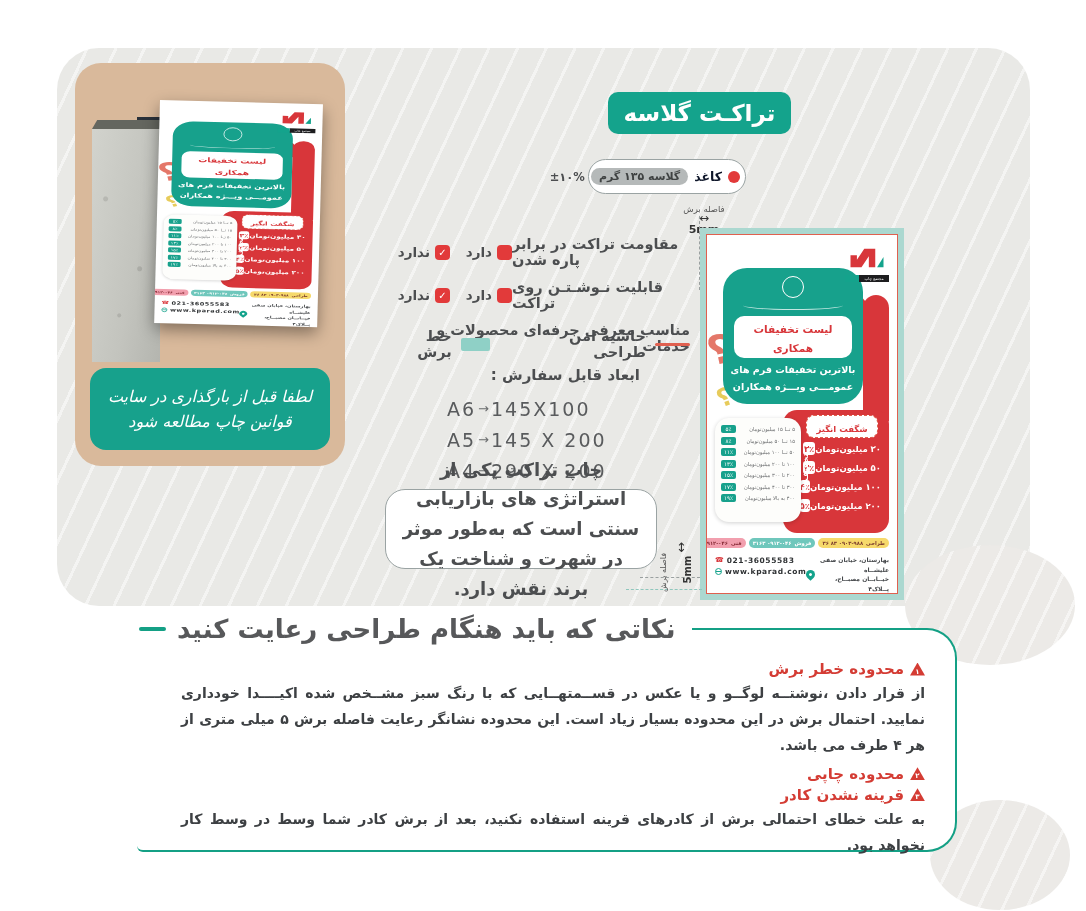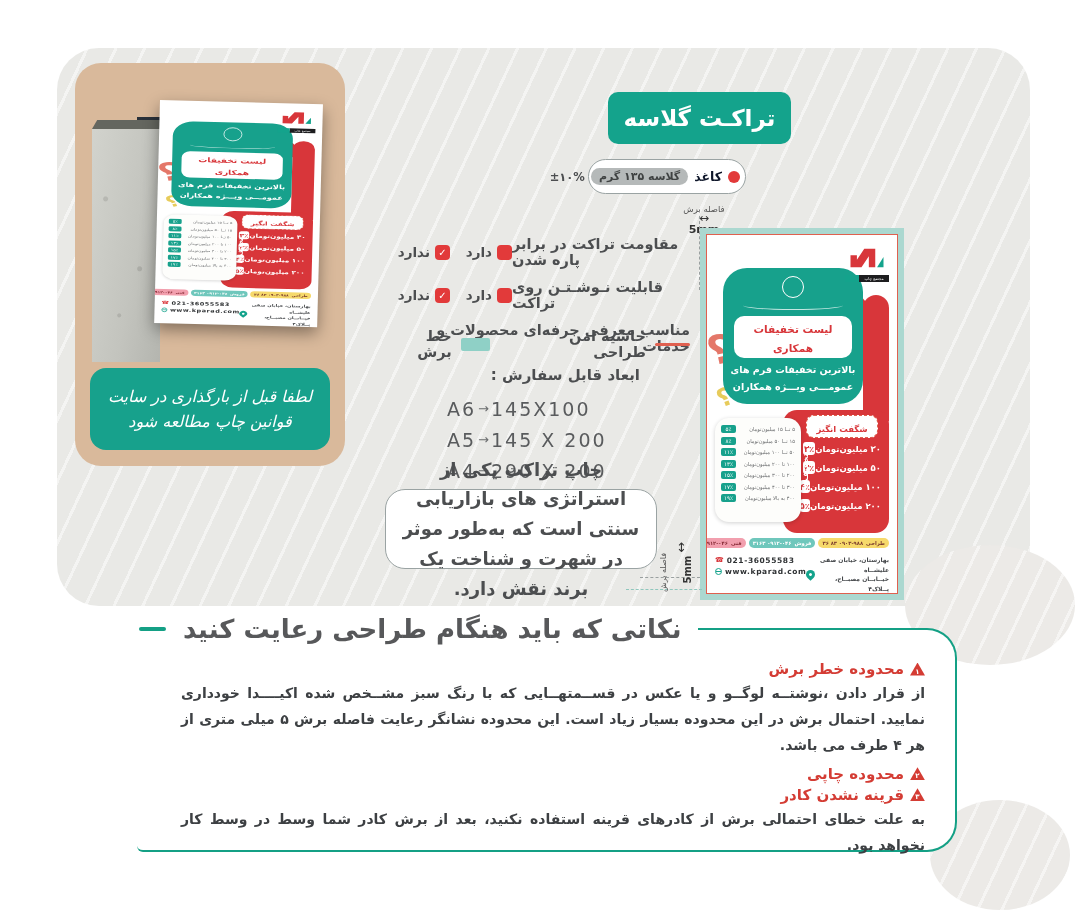--- a/index.html
+++ b/index.html
@@ -30,21 +30,21 @@
   }
   .pillar::before { content:""; position:absolute; left:0; top:-9px; width:100%; height:9px;
     background:#64665f; transform:skewX(-30deg); transform-origin:bottom left; }
   .mock-note { position:absolute; left:15px; top:305px; width:240px; height:82px;
     background:#17a18c; border-radius:16px; display:flex; flex-direction:column;
     align-items:center; justify-content:center; gap:6px; }
   .mock-note span { color:#fff; font-family:"DejaVu Serif", serif; font-style:italic;
     font-size:16px; direction:rtl; }
 
   
-  .title-box { position:absolute; left:608px; top:92px; width:183px; height:52px;
+  .title-box { position:absolute; left:608px; top:92px; width:183px; height:42px;
     background:#14a38c; border-radius:10px; display:flex; align-items:center; justify-content:center; }
   .title-box span { color:#fff; font-size:23px; font-weight:bold; direction:rtl; }
   .paper-pill { position:absolute; left:588px; top:159px; width:158px; height:35px;
     background:#fff; border:1.5px solid #9aa3a3; border-radius:18px;
     display:flex; flex-direction:row-reverse; align-items:center; gap:6px; padding:0 5px 0 10px; }
   .paper-dot { width:12px; height:12px; border-radius:50%; background:#e23a3a; flex:0 0 auto; }
   .paper-label { font-size:12.5px; font-weight:bold; color:#0f172a; direction:rtl; }
   .paper-chip { background:#b5b9b9; color:#3f4242; border-radius:12px; font-size:11px;
     font-weight:bold; padding:2px 8px; direction:rtl; white-space:nowrap; }
   .paper-tol { font-size:11.5px; font-weight:bold; color:#4c4e50; direction:ltr; }
@@ -166,21 +166,21 @@
 
   
   .mini-wrap { position:absolute; left:85px; top:37px; width:163px; height:223px; }
   .mini-wrap .flyer { transform:rotate(1.5deg) scale(0.858,0.623); transform-origin:0 0;
     box-shadow:0 10px 22px rgba(0,0,0,.4); }
 
   
   .notes-panel { position:absolute; left:137px; top:628px; width:820px; height:224px;
     background:#fff; border:2px solid #14a085; border-left:none; border-radius:6px 30px 30px 6px; }
   .notes-heading { position:absolute; top:-24px; left:0; height:46px; background:#fff;
-    display:flex; align-items:center; gap:17px; padding:0 16px 0 2px; }
+    display:flex; align-items:center; gap:11px; padding:0 16px 0 2px; }
   .notes-heading .dash { width:27px; height:4px; background:#14a085; border-radius:2px; }
   .notes-heading .h-text { font-size:26px; font-weight:bold; color:#57585a; direction:rtl;
     white-space:nowrap; }
   .notes-body { position:absolute; inset:0; padding:30px 30px 10px 44px; direction:rtl; }
   .sec-title { display:flex; align-items:center; gap:6px; margin-bottom:3px; }
   .tri-badge { width:15px; height:13px; background:#d43c34;
     clip-path:polygon(50% 0, 100% 100%, 0 100%); display:flex; align-items:flex-end;
     justify-content:center; color:#fff; font-size:7px; font-weight:bold; flex:0 0 auto; }
   .sec-title span.t { color:#d43c34; font-size:15px; font-weight:bold; }
   .sec-body { font-size:14px; font-weight:bold; color:#3d4043; line-height:1.85;

